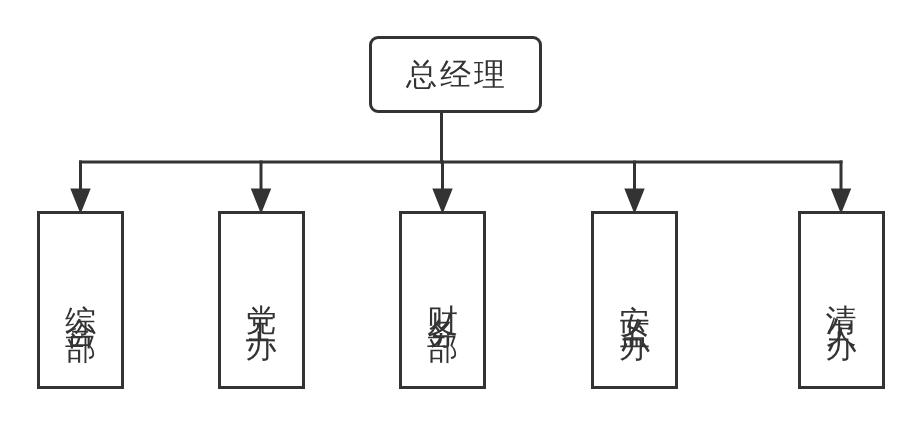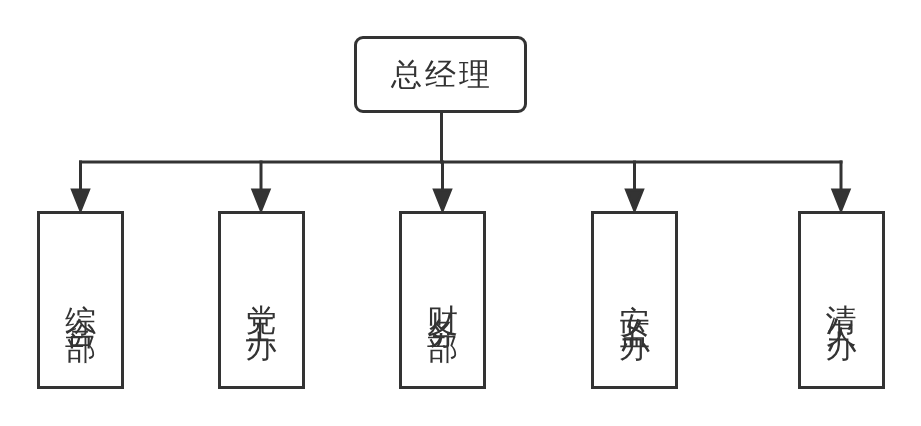--- a/index.html
+++ b/index.html
@@ -26,21 +26,21 @@
     position: absolute;
     box-sizing: border-box;
     background: #ffffff;
     border: 3px solid #333333;
     display: flex;
     align-items: center;
     justify-content: center;
     color: #333333;
   }
   .root-node {
-    left: 354px;
+    left: 369px;
     top: 36px;
     width: 173px;
     height: 77px;
     border-radius: 9px;
   }
   .root-node .label {
     font-size: 31px;
     letter-spacing: 3px;
     text-indent: 3px;
     white-space: nowrap;

